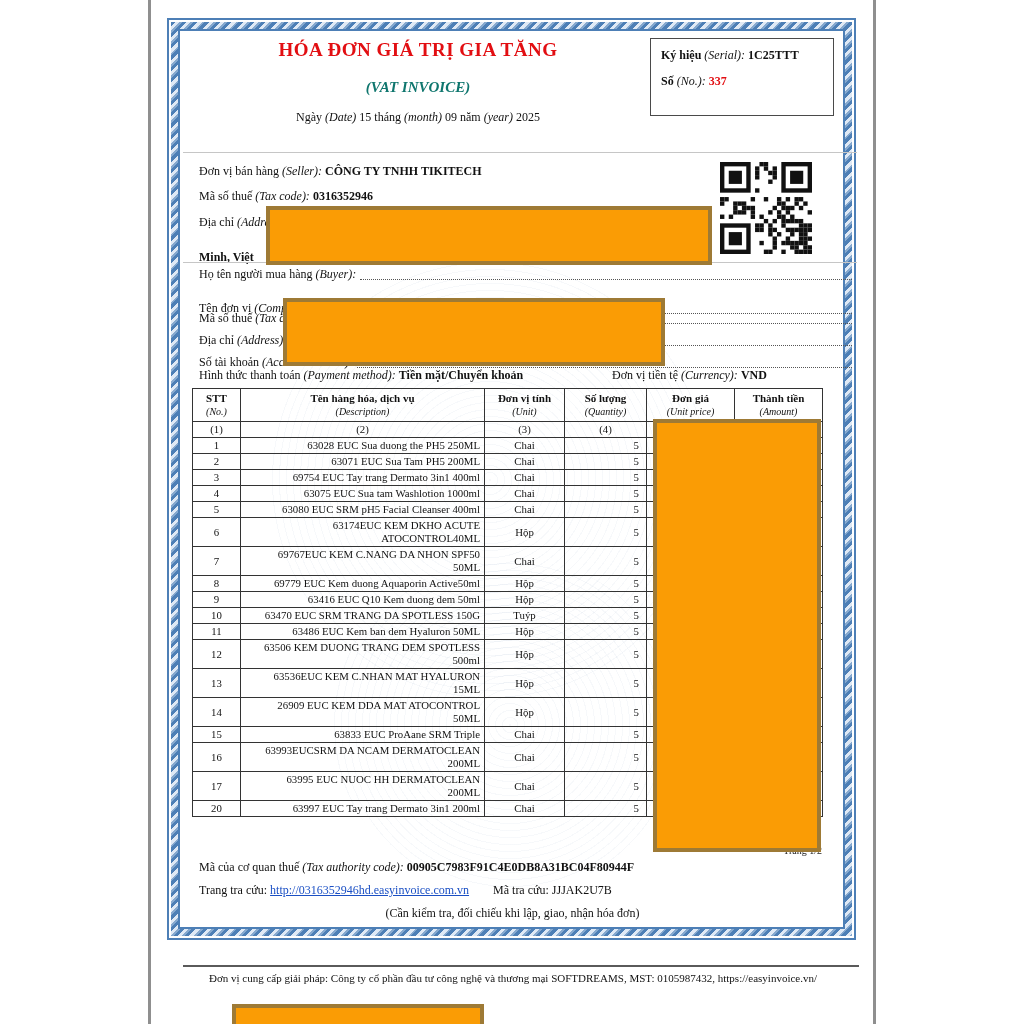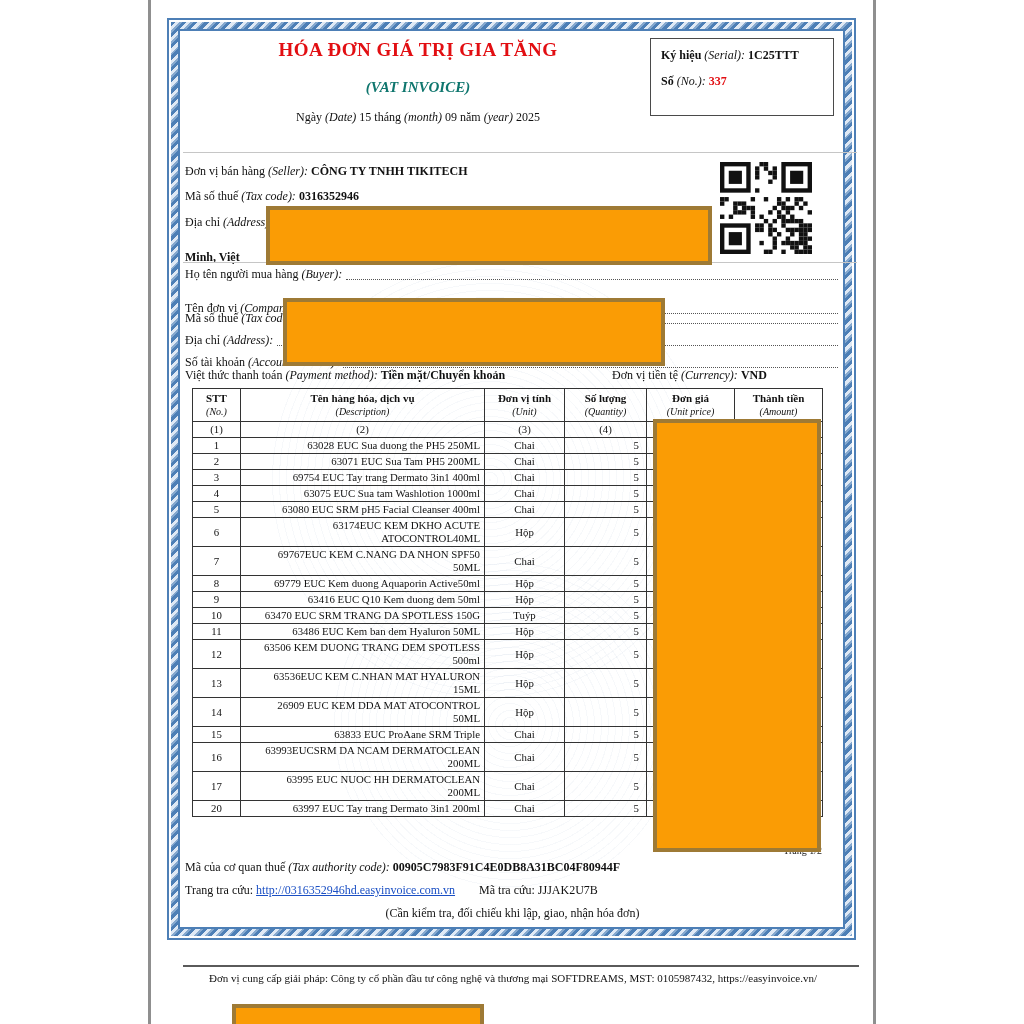--- a/index.html
+++ b/index.html
@@ -11,21 +11,21 @@
 
   
   .frame-outer{position:absolute;left:167px;top:18px;width:689px;height:922px;
     box-sizing:border-box;border:2px solid #4d7fb6;padding:2px;z-index:1;}
   .frame-mid{width:100%;height:100%;box-sizing:border-box;padding:7px;
     background:repeating-linear-gradient(135deg,#4d7fb6 0 3px,#dfe9f5 3px 6px,#86a9cf 6px 8px);}
   .frame-inner{width:100%;height:100%;box-sizing:border-box;background:#fff;border:2px solid #4d7fb6;}
 
   .watermark{position:absolute;border-radius:50%;z-index:2;opacity:.55;
     background:repeating-radial-gradient(circle at 50% 50%, rgba(110,140,180,.10) 0 1px, transparent 1px 7px);}
-  .line{position:absolute;left:185px;z-index:3;font-size:12px;line-height:15px;white-space:nowrap;}
+  .line{position:absolute;left:199px;z-index:3;font-size:12px;line-height:15px;white-space:nowrap;}
   .en{font-style:italic;}
   .b{font-weight:bold;margin-top:12px;}
   .red{color:#E20E12;}
 
   .title{left:185px;width:466px;text-align:center;font-size:19px;font-weight:bold;color:#E20E12;letter-spacing:.5px;}
   .subtitle{left:185px;width:466px;text-align:center;font-size:15px;font-weight:bold;font-style:italic;color:#0f766e;}
   .dateline{left:185px;width:466px;text-align:center;font-size:12px;color:#111;}
 
   .serial-box{position:absolute;left:650px;top:38px;width:184px;height:78px;z-index:3;
     border:1px solid #4a4a4a;box-sizing:border-box;padding:9px 0 0 10px;font-size:12px;}
@@ -268,21 +268,21 @@
       <span class="fill"></span>
     </div>
   </div>
   <div class="line" style="top:355px;">
     <div class="flexrow">
       <span>Số tài khoản</span>&nbsp;<span class="en">(Account number):</span>
       <span class="fill"></span>
     </div>
   </div>
   <div class="line" style="top:368px;">
-    <span>Việt thức thanh toán</span>
+    <span>Hình thức thanh toán</span>
     <span class="en">(Payment method):</span>
     <span class="b">Tiền mặt/Chuyển khoản</span>
   </div>
   <div class="line" style="top:368px;left:612px;">
     <span>Đơn vị tiền tệ</span>
     <span class="en">(Currency):</span>
     <span class="b">VND</span>
   </div>
 
   <div class="redact" style="left:283px;top:298px;width:382px;height:68px;"></div>

